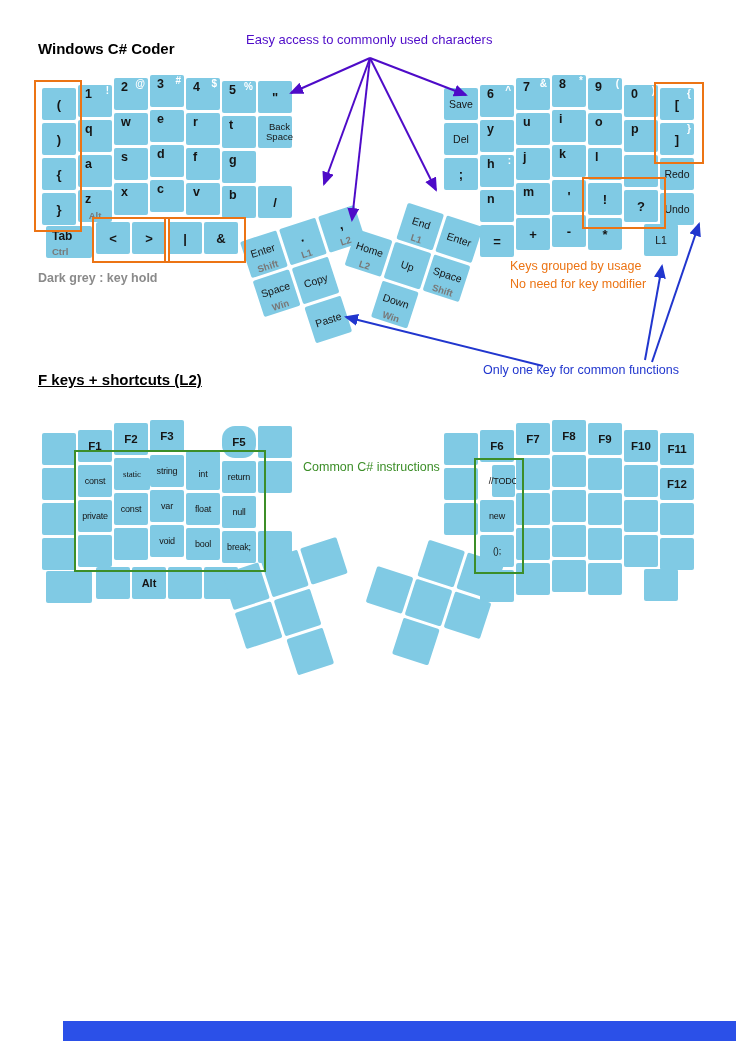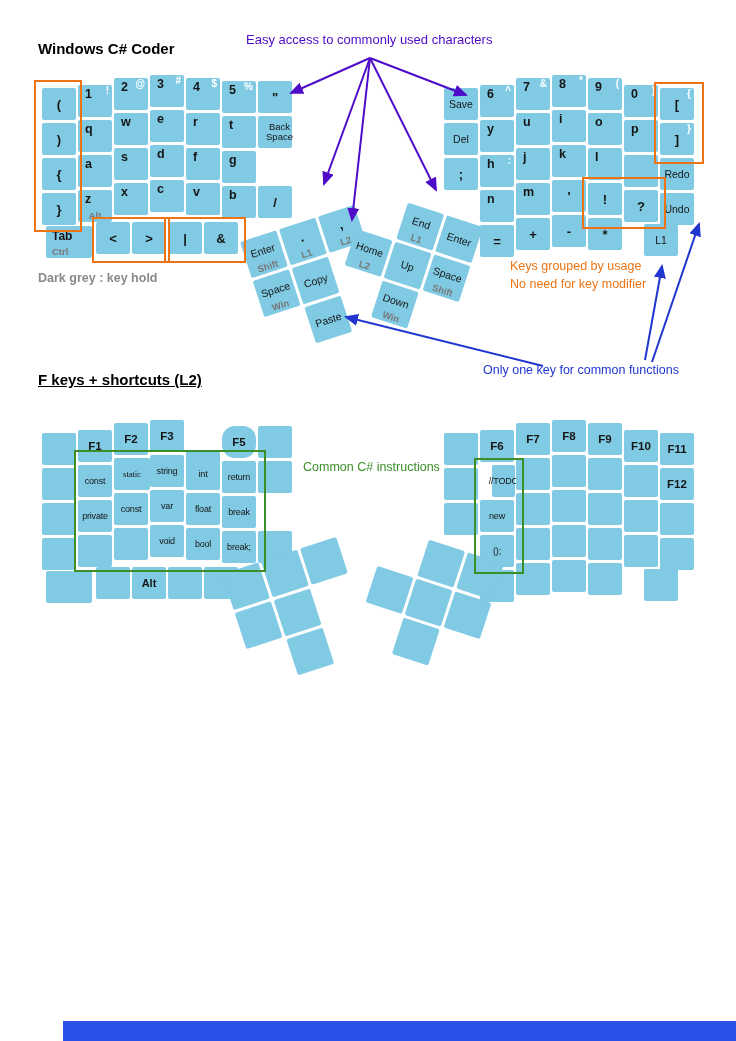--- a/index.html
+++ b/index.html
@@ -352,21 +352,21 @@
       <div class="key" style="left: 114px; top: 493px; width: 34px; height: 32px;">
         <span class="klabel kw">const</span>
       </div>
       <div class="key" style="left: 150px; top: 490px; width: 34px; height: 32px;">
         <span class="klabel kw">var</span>
       </div>
       <div class="key" style="left: 186px; top: 493px; width: 34px; height: 32px;">
         <span class="klabel kw">float</span>
       </div>
       <div class="key" style="left: 222px; top: 496px; width: 34px; height: 32px;">
-        <span class="klabel kw">break</span>
+        <span class="klabel kw">null</span>
       </div>
       <div class="key" style="left: 42px; top: 538px; width: 34px; height: 32px;"></div>
       <div class="key" style="left: 78px; top: 535px; width: 34px; height: 32px;"></div>
       <div class="key" style="left: 114px; top: 528px; width: 34px; height: 32px;"></div>
       <div class="key" style="left: 150px; top: 525px; width: 34px; height: 32px;">
         <span class="klabel kw">void</span>
       </div>
       <div class="key" style="left: 186px; top: 528px; width: 34px; height: 32px;">
         <span class="klabel kw">bool</span>
       </div>

